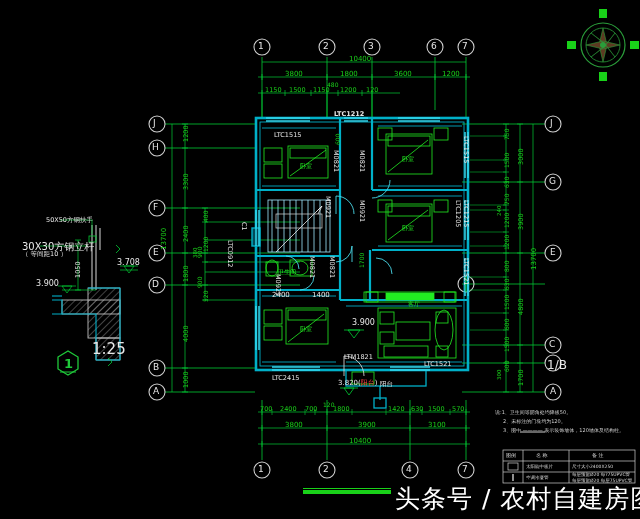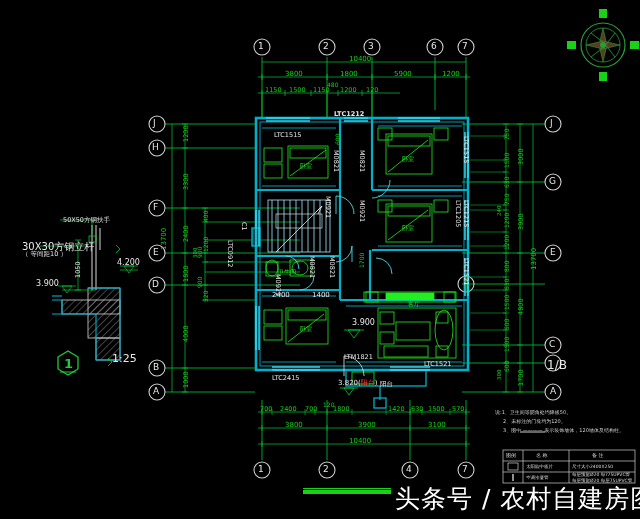--- a/index.html
+++ b/index.html
@@ -477,21 +477,21 @@
   <div class="tt" style="left:550px;top:118px;color:#e8e8e8;font-size:9px;">J</div>
   <div class="tt" style="left:549px;top:176px;color:#e8e8e8;font-size:9px;">G</div>
   <div class="tt" style="left:550px;top:247px;color:#e8e8e8;font-size:9px;">E</div>
   <div class="tt" style="left:549px;top:339px;color:#e8e8e8;font-size:9px;">C</div>
   <div class="tt" style="left:547px;top:358px;color:#e8e8e8;font-size:12px;">1/B</div>
   <div class="tt" style="left:550px;top:386px;color:#e8e8e8;font-size:9px;">A</div>
 
   <div class="tt" style="left:349px;top:55px;color:#19d119;font-size:7px;">10400</div>
   <div class="tt" style="left:285px;top:70px;color:#19d119;font-size:7px;">3800</div>
   <div class="tt" style="left:340px;top:70px;color:#19d119;font-size:7px;">1800</div>
-  <div class="tt" style="left:394px;top:70px;color:#19d119;font-size:7px;">5900</div>
+  <div class="tt" style="left:394px;top:70px;color:#19d119;font-size:7px;">3600</div>
   <div class="tt" style="left:442px;top:70px;color:#19d119;font-size:7px;">1200</div>
   <div class="tt" style="left:265px;top:86px;color:#19d119;font-size:6.5px;">1150</div>
   <div class="tt" style="left:289px;top:86px;color:#19d119;font-size:6.5px;">1500</div>
   <div class="tt" style="left:313px;top:86px;color:#19d119;font-size:6.5px;">1150</div>
   <div class="tt" style="left:327px;top:81px;color:#19d119;font-size:6px;">480</div>
   <div class="tt" style="left:340px;top:86px;color:#19d119;font-size:6.5px;">1200</div>
   <div class="tt" style="left:366px;top:86px;color:#19d119;font-size:6.5px;">120</div>
 
   <div class="tt" style="left:260px;top:405px;color:#19d119;font-size:6.5px;">700</div>
   <div class="tt" style="left:280px;top:405px;color:#19d119;font-size:6.5px;">2400</div>
@@ -567,28 +567,28 @@
   <div class="tt" style="left:278px;top:268px;color:#22ee22;font-size:6px;">卫生间</div>
   <div class="tt" style="left:300px;top:162px;color:#22ee22;font-size:6px;">卧室</div>
   <div class="tt" style="left:300px;top:325px;color:#22ee22;font-size:6px;">卧室</div>
   <div class="tt" style="left:402px;top:155px;color:#22ee22;font-size:6px;">卧室</div>
   <div class="tt" style="left:402px;top:224px;color:#22ee22;font-size:6px;">卧室</div>
   <div class="tt" style="left:408px;top:300px;color:#22ee22;font-size:6px;">客厅</div>
   <div class="tt" style="left:352px;top:318px;color:#e8e8e8;font-size:8px;">3.900</div>
   <div class="tt" style="left:338px;top:378px;color:#e8e8e8;font-size:7px;">3.820(<span style="color:#ff4444;">阳台</span>)</div>
   <div class="tt" style="left:380px;top:380px;color:#e8e8e8;font-size:6.5px;">阳台</div>
 
-  <div class="tt" style="left:46px;top:216px;color:#e8e8e8;font-size:6.5px;margin-left:17px;">50X50方钢扶手</div>
+  <div class="tt" style="left:46px;top:216px;color:#e8e8e8;font-size:6.5px;">50X50方钢扶手</div>
   <div class="tt" style="left:22px;top:240px;color:#e8e8e8;font-size:10px;">30X30方钢立杆</div>
   <div class="tt" style="left:22px;top:250px;color:#e8e8e8;font-size:6.5px;">（ 等间距10 ）</div>
   <div class="tt" style="left:74px;top:278px;color:#e8e8e8;font-size:6.5px;transform:rotate(-90deg);transform-origin:left top;">1050</div>
   <div class="tt" style="left:36px;top:279px;color:#e8e8e8;font-size:8px;">3.900</div>
-  <div class="tt" style="left:117px;top:258px;color:#e8e8e8;font-size:8px;">4.200</div>
+  <div class="tt" style="left:117px;top:258px;color:#e8e8e8;font-size:8px;">3.708</div>
   <div class="tt" style="left:64px;top:356px;color:#1fc93a;font-size:13px;font-weight:bold;">1</div>
-  <div class="tt" style="left:92px;top:352px;color:#e8e8e8;font-size:11px;margin-left:20px;">1:25</div>
+  <div class="tt" style="left:92px;top:340px;color:#e8e8e8;font-size:15px;">1:25</div>
 
   <div class="tt" style="left:495px;top:409px;color:#d0d0d0;font-size:5px;">说:1、卫生间等阴角处均降板50。</div>
   <div class="tt" style="left:503px;top:418px;color:#d0d0d0;font-size:5px;">2、未标注的门垛均为120。</div>
   <div class="tt" style="left:503px;top:427px;color:#d0d0d0;font-size:5px;">3、图中 ———— 表示装饰墙体，120墙体及结构柱。</div>
 
   <div class="tt" style="left:506px;top:452px;color:#d8d8d8;font-size:5px;">图例</div>
   <div class="tt" style="left:536px;top:452px;color:#d8d8d8;font-size:5px;">名 称</div>
   <div class="tt" style="left:592px;top:452px;color:#d8d8d8;font-size:5px;">备  注</div>
   <div class="tt" style="left:526px;top:464px;color:#d8d8d8;font-size:4.5px;">太阳能中板片</div>
   <div class="tt" style="left:572px;top:464px;color:#d8d8d8;font-size:4.5px;">尺寸大小2400X250</div>

